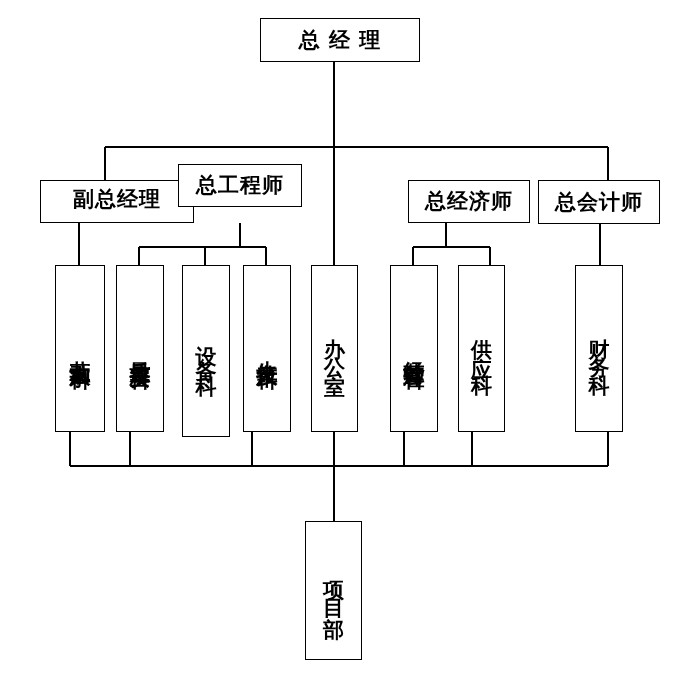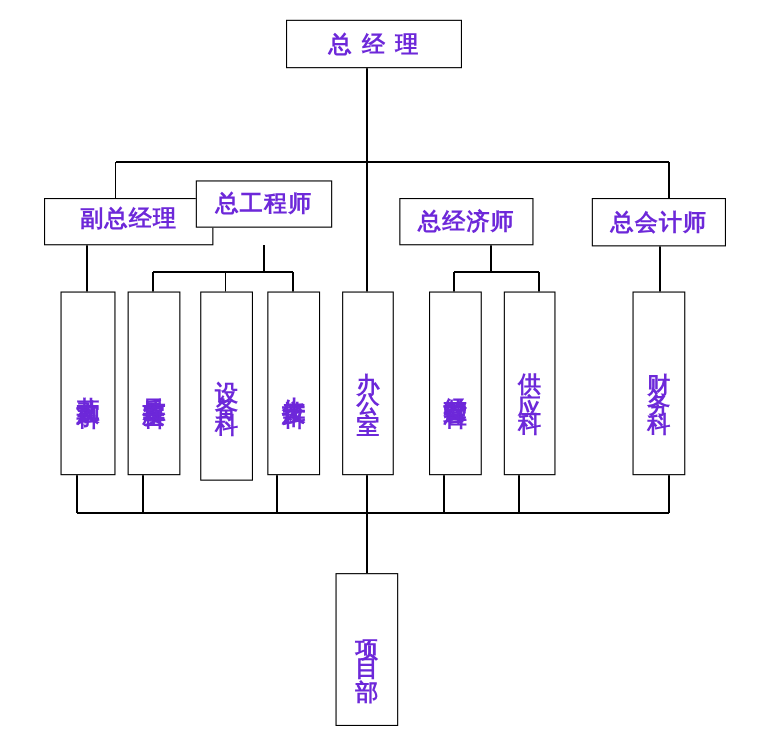--- a/index.html
+++ b/index.html
@@ -12,21 +12,21 @@
   #lines{position:absolute;left:0;top:0;width:698px;height:676px;}
 
   .node{
     position:absolute;
     box-sizing:border-box;
     border:1.6px solid #000000;
     background:#ffffff;
     display:flex;
     align-items:center;
     justify-content:center;
-    color:#6d28d9;
+    color:#000000;
     font-weight:700;
   }
   .node .lbl{
     display:block;
     line-height:1.05;
     text-align:center;
     white-space:pre;
   }
   
   .h-node .lbl{
@@ -93,21 +93,21 @@
   </div>
 
   <div class="node h-node" style="left:40px;top:180px;width:154px;height:43px;font-family:Liberation Mono, monospace;">
     <span class="lbl">副总经理</span>
   </div>
 
   <div class="node h-node" style="left:178px;top:164px;width:124px;height:43px;">
     <span class="lbl">总工程师</span>
   </div>
 
-  <div class="node h-node" style="left:363px;top:180px;width:122px;height:43px;">
+  <div class="node h-node" style="left:408px;top:180px;width:122px;height:43px;">
     <span class="lbl">总经济师</span>
   </div>
 
   <div class="node h-node" style="left:538px;top:180px;width:122px;height:44px;">
     <span class="lbl">总会计师</span>
   </div>
 
   <div class="node v-node" style="left:55px;top:265px;width:50px;height:167px;">
     <span class="lbl">劳动人事科</span>
   </div>

